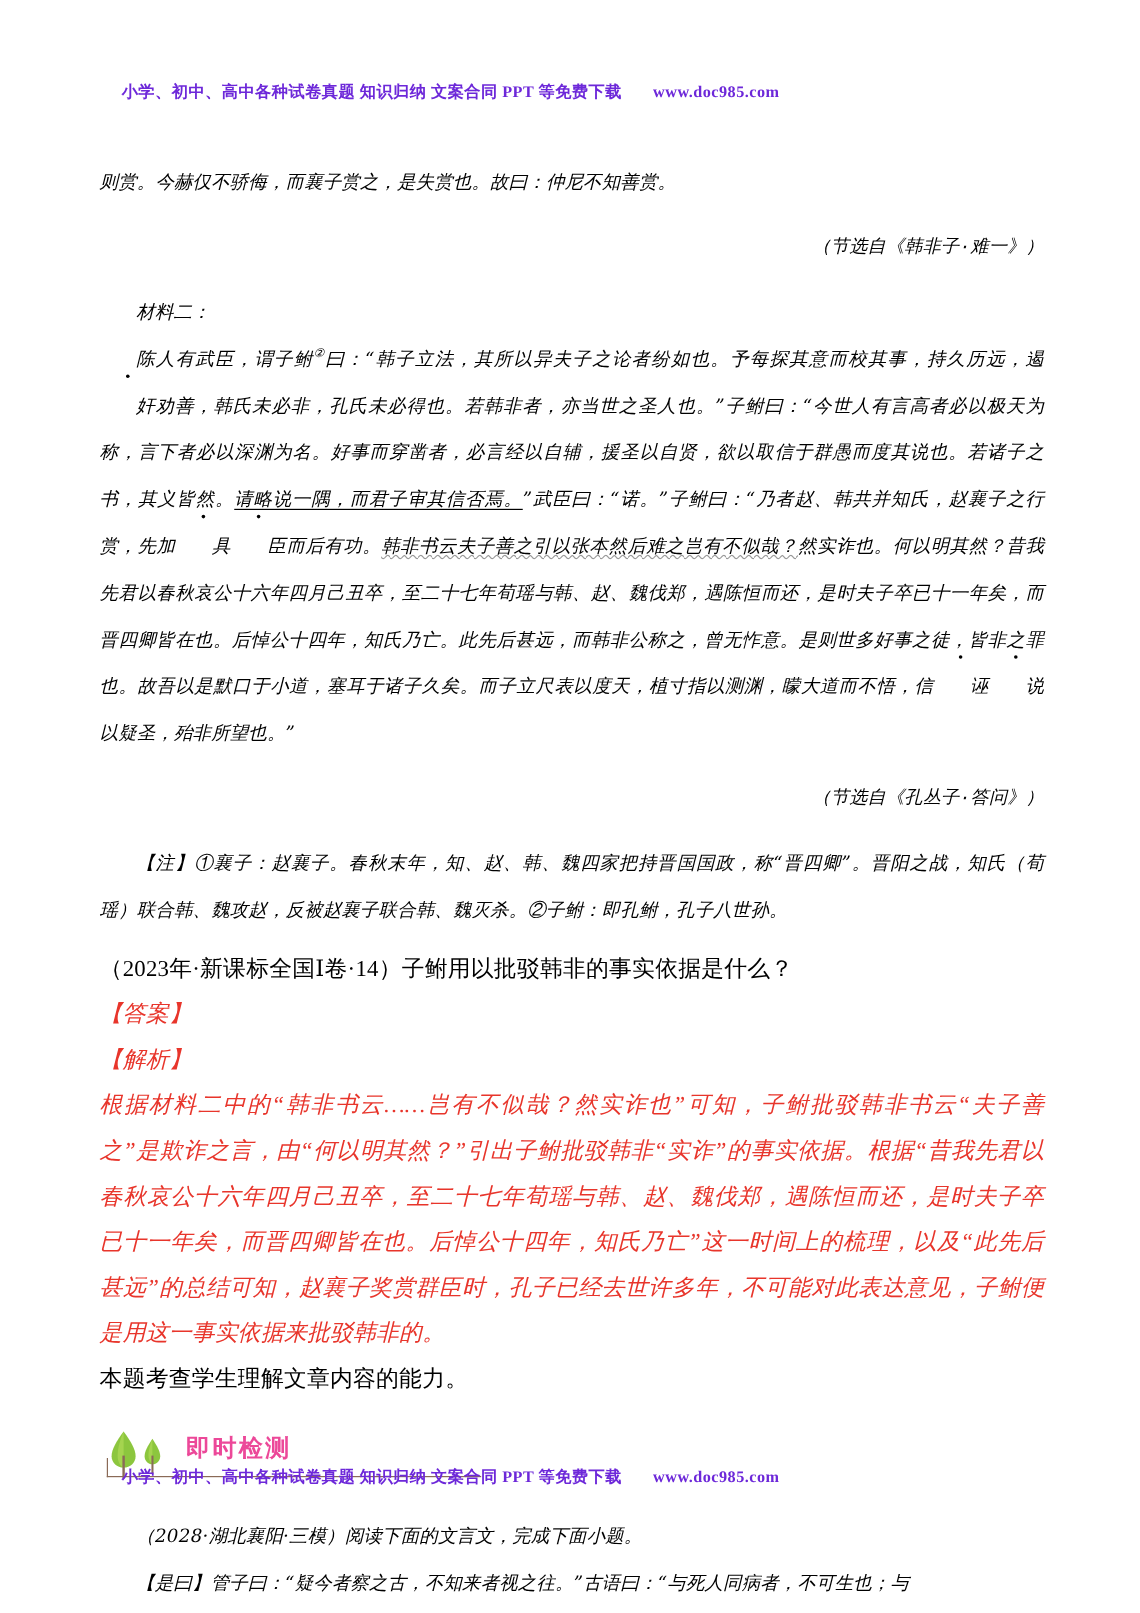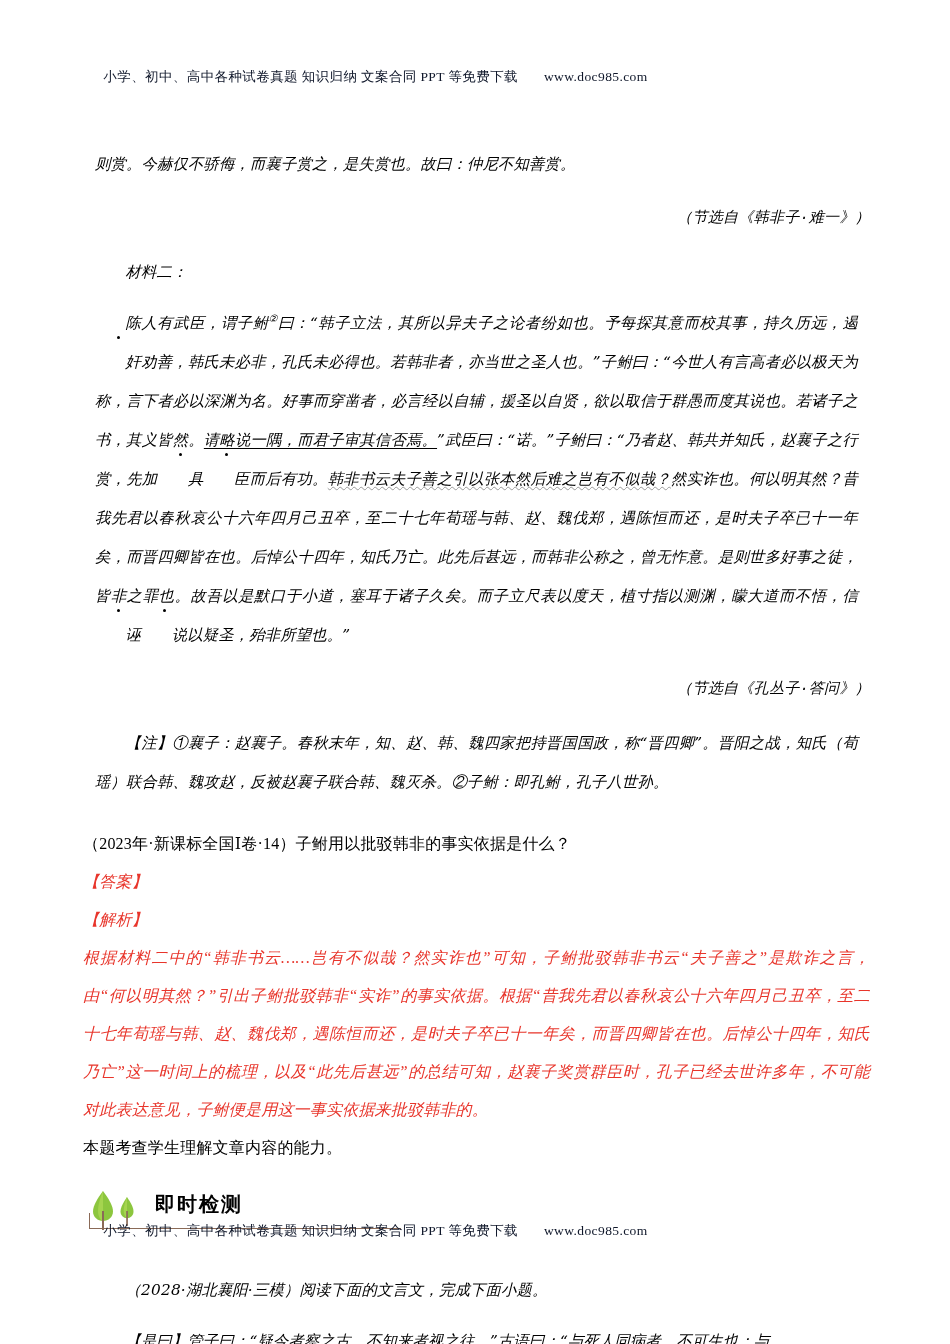--- a/index.html
+++ b/index.html
@@ -23,42 +23,43 @@
 
   
   .running-head,
   .running-foot {
     position: absolute;
     left: 0;
     width: 751px;
     text-align: center;
     font-family: "Liberation Serif", "DejaVu Serif", serif;
     font-size: 13.5px;
-    color: #0f172a;
+    color: #6d28d9;
     letter-spacing: .4px;
     white-space: nowrap;
+    font-weight: bold;
   }
   .running-head { top: 68px; }
   .running-foot { top: 1222px; }
   .running-head .url,
   .running-foot .url {
     margin-left: 26px;
     font-family: "Liberation Serif", "DejaVu Serif", serif;
   }
 
   
   .content {
     position: absolute;
     left: 83px;
     top: 133px;
     width: 787px;
   }
 
   p.line {
-    margin: 12px;
+    margin: 0;
     font-size: 15.3px;
     line-height: 39px;
     text-align: justify;
     text-justify: inter-ideograph;
     letter-spacing: .2px;
   }
 
   
   .classical {
     font-family: "DejaVu Serif", "Liberation Serif", serif;
@@ -114,21 +115,21 @@
 
   sup.note-ref {
     font-size: 10px;
     vertical-align: super;
     line-height: 0;
   }
 
   
   .qa {
     font-family: "Liberation Serif", "DejaVu Serif", serif;
-    font-size: 16px;
+    font-size: 19px;
     line-height: 38px;
     letter-spacing: .2px;
     margin: 0;
     text-align: justify;
     text-justify: inter-ideograph;
   }
   .qa.black { color: #000; }
   .qa.red { color: #e8352b; font-style: italic; }
 
   
@@ -145,21 +146,21 @@
     height: 42px;
   }
   .section-head .title {
     position: absolute;
     left: 72px;
     top: 4px;
     font-family: "DejaVu Sans", "Liberation Sans", sans-serif;
     font-weight: bold;
     font-size: 20px;
     letter-spacing: 2px;
-    color: #000000;
+    color: #ec4899;
     text-align: center;
   }
   .section-head .rule {
     position: absolute;
     left: 6px;
     top: 41px;
     width: 312px;
     height: 0;
     border-bottom: 1.6px solid #8a6a57;
   }

